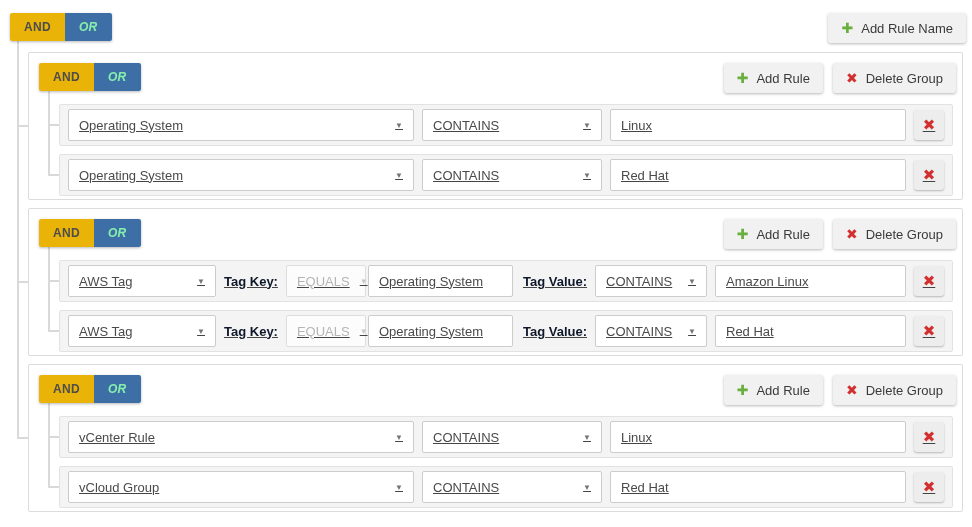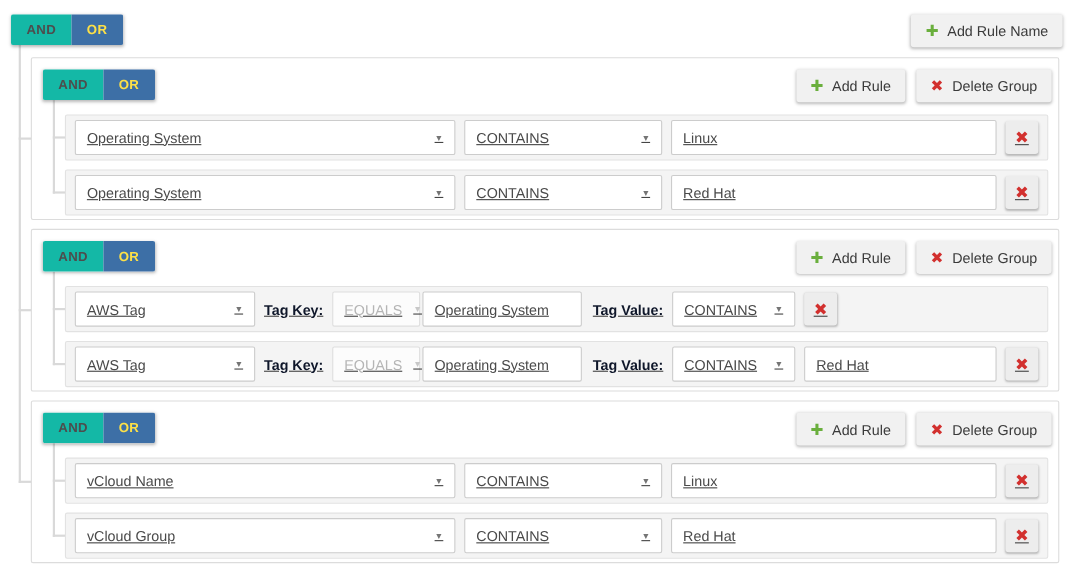--- a/index.html
+++ b/index.html
@@ -36,29 +36,29 @@
     display: inline-flex;
     border-radius: 2px;
     box-shadow: 0 1px 3px rgba(0,0,0,.28);
     overflow: hidden;
     height: 28px;
   }
   .tbtn {
     height: 28px;
     padding: 0 14px;
     border: none;
-    background: #14b8a6;
+    background: #eab308;
     color: #4d4d4d;
     font-family: inherit;
     font-size: 12px;
     font-weight: 700;
     letter-spacing: .3px;
     cursor: pointer;
   }
-  .tbtn.active { background: #3d6fa6; color: #fde047; }
+  .tbtn.active { background: #3d6fa6; color: #86efac; font-style: italic; }
 
   
   .btn {
     display: inline-flex;
     align-items: center;
     gap: 8px;
     height: 30px;
     padding: 0 13px;
     border: none;
     border-radius: 3px;
@@ -167,21 +167,21 @@
     background: #ededed;
     box-shadow: 0 1px 2px rgba(0,0,0,.25);
     cursor: pointer;
     font-size: 15px;
     color: #d2302e;
   }
 
   
   .w-field-lg { width: 346px; margin-right: 8px; }
   .w-op       { width: 180px; margin-right: 8px; }
-  .w-field-sm { width: 164px; }
+  .w-field-sm { width: 148px; }
   .w-eq       { width: 80px; }
   .w-keyin    { width: 145px; flex: none; margin: 0 2px 0 2px; }
   .w-tagop    { width: 112px; margin-right: 8px; }
   .mr8 { margin-right: 8px; }
 </style>
 </head>
 <body>
 
 <div class="canvas">
 
@@ -285,20 +285,21 @@
       <div class="select disabled w-eq">
         <span>EQUALS</span>
         <span class="caret">▼</span>
       </div>
       <input class="text-input w-keyin" value="Operating System" style="">
       <span class="inline-label">Tag Value:</span>
       <div class="select w-tagop">
         <span>CONTAINS</span>
         <span class="caret">▼</span>
       </div>
+      <input class="text-input mr8" value="Amazon Linux" style="">
       <button class="del-btn">
         <span>✖</span>
       </button>
     </div>
 
     <div class="row">
       <div class="select w-field-sm">
         <span>AWS Tag</span>
         <span class="caret">▼</span>
       </div>
@@ -337,21 +338,21 @@
         </button>
         <button class="btn">
           <span class="icon-x">✖</span>
           <span>Delete Group</span>
         </button>
       </div>
     </div>
 
     <div class="row">
       <div class="select w-field-lg">
-        <span>vCloud Name</span>
+        <span>vCenter Rule</span>
         <span class="caret">▼</span>
       </div>
       <div class="select w-op">
         <span>CONTAINS</span>
         <span class="caret">▼</span>
       </div>
       <input class="text-input mr8" value="Linux" style="">
       <button class="del-btn">
         <span>✖</span>
       </button>

